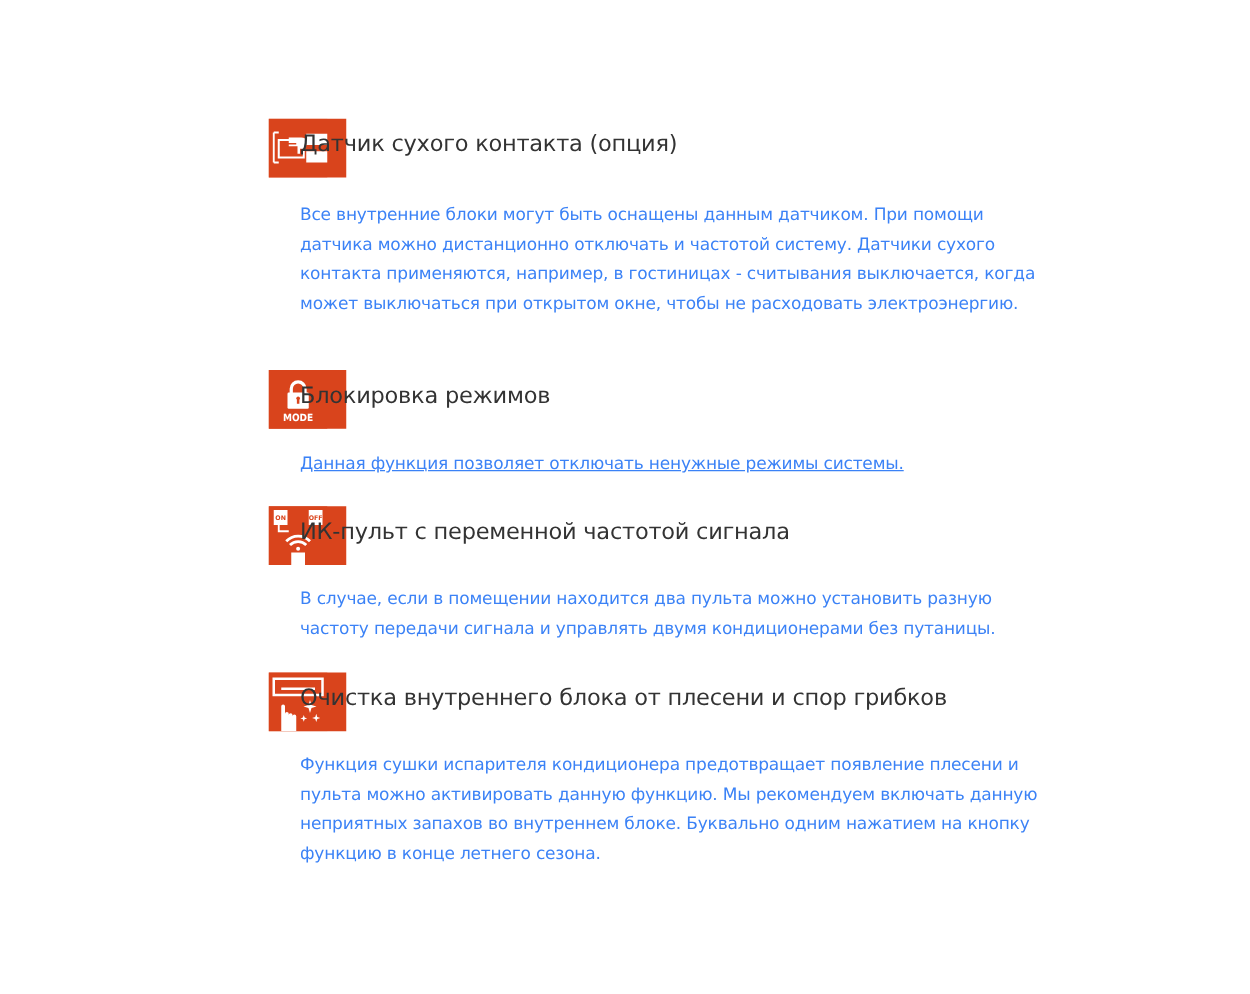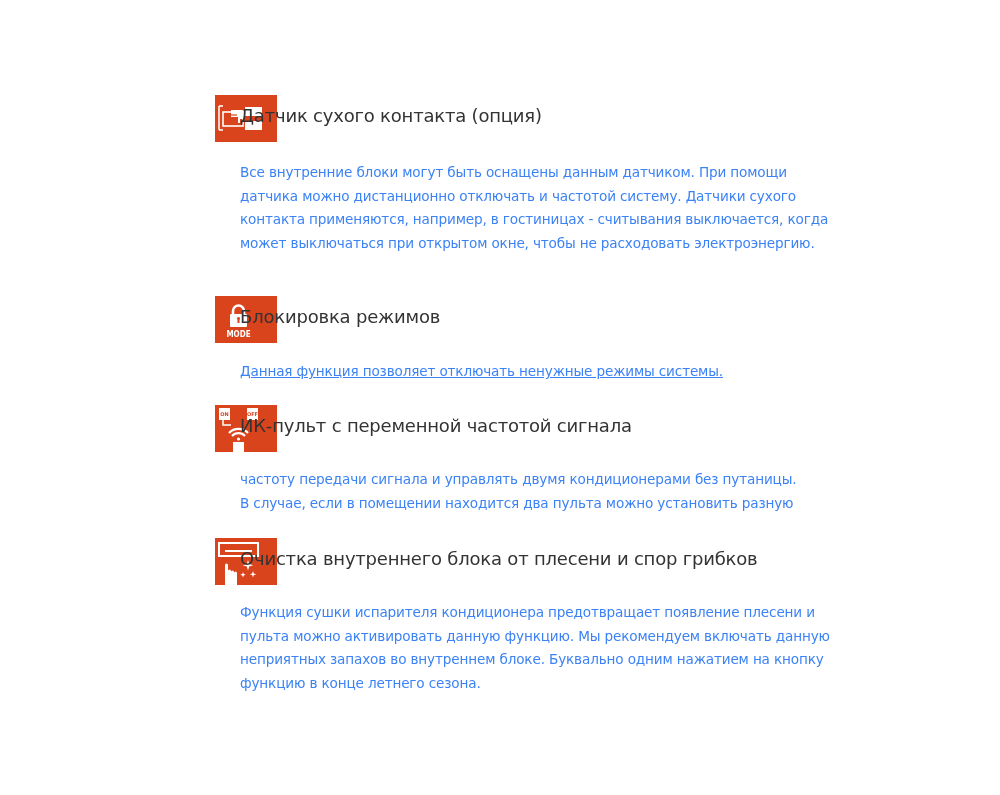--- a/index.html
+++ b/index.html
@@ -65,22 +65,22 @@
       <text x="37.5" y="11" text-anchor="middle" font-size="5" font-weight="bold" fill="#d9441c" font-family="DejaVu Sans, sans-serif">OFF</text>
       <path d="M8 15 v5 h8" stroke="#ffffff" stroke-width="1.5" fill="none"></path>
       <path d="M14 28 a13 13 0 0 1 19 0" stroke="#ffffff" stroke-width="2.2" fill="none"></path>
       <path d="M17 31 a9 9 0 0 1 13 0" stroke="#ffffff" stroke-width="2.2" fill="none"></path>
       <circle cx="23.5" cy="34" r="1.6" fill="#ffffff"></circle>
       <rect x="18" y="37" width="11" height="10" fill="#ffffff"></rect>
     </svg>
   </div>
   <div class="title">ИК-пульт с переменной частотой сигнала</div>
   <div class="desc" style="top:63px;">
+    <span>В случае, если в помещении находится два пульта можно установить разную</span>
     <span>частоту передачи сигнала и управлять двумя кондиционерами без путаницы.</span>
-    <span>В случае, если в помещении находится два пульта можно установить разную</span>
   </div>
 </div>
 
 <div class="feature" style="top:538px;">
   <div class="icon">
     <svg viewBox="0 0 47 47">
       <rect x="0" y="0" width="47" height="47" fill="#d9441c"></rect>
       <rect x="4" y="5" width="39" height="13" fill="none" stroke="#ffffff" stroke-width="2"></rect>
       <rect x="10" y="12" width="27" height="2" fill="#ffffff"></rect>
       <path d="M10 47 v-20 a1.5 1.5 0 0 1 3 0 v10 v-4 a1.5 1.5 0 0 1 3 0 v4 v-3 a1.5 1.5 0 0 1 3 0 v3 v-2 a1.5 1.5 0 0 1 3 0 v12 z" fill="#ffffff"></path>

